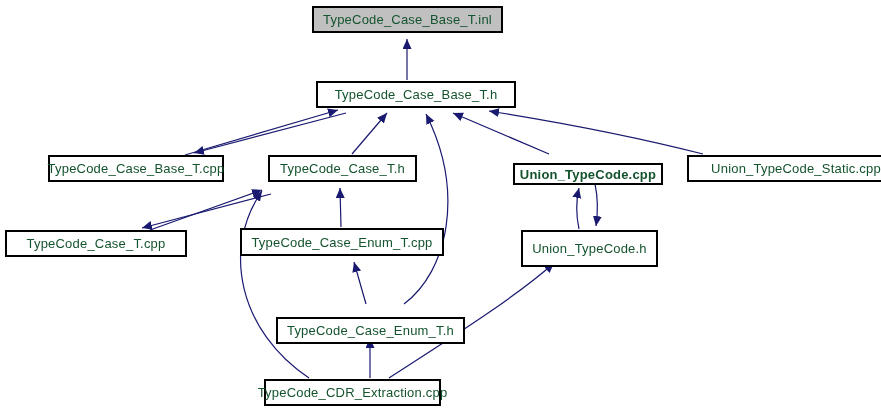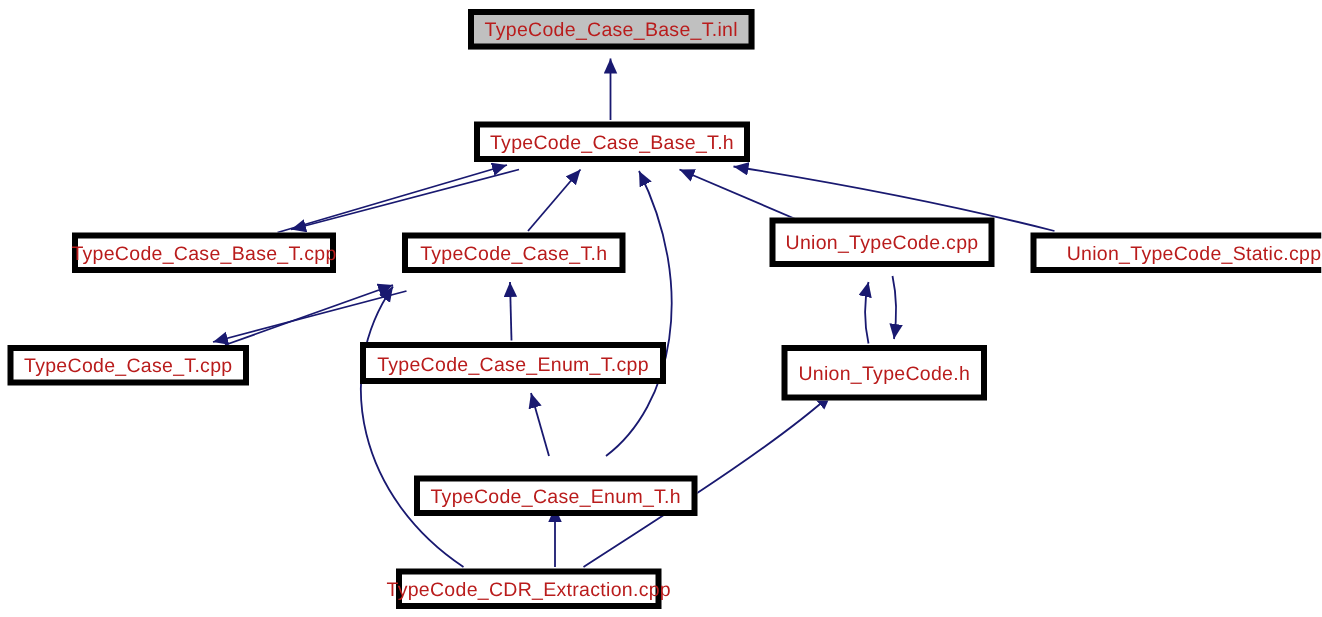--- a/index.html
+++ b/index.html
@@ -18,26 +18,26 @@
   #edge-layer {
     position: absolute;
     left: 0;
     top: 0;
     width: 881px;
     height: 411px;
   }
   .node {
     position: absolute;
     box-sizing: border-box;
-    border: 4px solid #a16207;
+    border: 2px solid #a16207;
     display: flex;
     align-items: center;
     justify-content: center;
     font-size: 13px;
-    color: #b91c1c;
+    color: #14532d;
     white-space: nowrap;
     letter-spacing: 0.2px;
     cursor: pointer;
   }
   .node.root {
     cursor: default;
   }
   .edge {
     fill: none;
     stroke-width: 1.2px;
@@ -67,24 +67,24 @@
         <path d="M703,154 C640,138 558,122 489,111" class="edge" stroke="#191970" marker-end="url(#arrowhead)"></path>
         <path d="M579,229 C576,215 576,201 579,188" class="edge" stroke="#191970" marker-end="url(#arrowhead)"></path>
         <path d="M595,184 C598,198 598,212 596,226" class="edge" stroke="#191970" marker-end="url(#arrowhead)"></path>
         <path d="M370,378 L370,338" class="edge" stroke="#191970" marker-end="url(#arrowhead)"></path>
         <path d="M309,378 C240,332 221,250 262,191" class="edge" stroke="#191970" marker-end="url(#arrowhead)"></path>
         <path d="M389,378 C443,343 515,298 554,263" class="edge" stroke="#191970" marker-end="url(#arrowhead)"></path>
       </g>
   </svg>
   <div id="node-layer">
       <div class="node root" style="left: 312px; top: 6px; width: 191px; height: 27px; background: rgb(192, 192, 192); border-color: rgb(0, 0, 0);">TypeCode_Case_Base_T.inl</div>
-      <div class="node" style="left: 316px; top: 81px; width: 184px; height: 27px; background: rgb(255, 255, 255); border-color: rgb(0, 0, 0);">TypeCode_Case_Base_T.h</div>
+      <div class="node" style="left: 316px; top: 81px; width: 200px; height: 27px; background: rgb(255, 255, 255); border-color: rgb(0, 0, 0);">TypeCode_Case_Base_T.h</div>
       <div class="node" style="left: 48px; top: 155px; width: 176px; height: 27px; background: rgb(255, 255, 255); border-color: rgb(0, 0, 0);">TypeCode_Case_Base_T.cpp</div>
       <div class="node" style="left: 268px; top: 155px; width: 149px; height: 27px; background: rgb(255, 255, 255); border-color: rgb(0, 0, 0);">TypeCode_Case_T.h</div>
-      <div class="node" style="left: 513px; top: 145px; width: 150px; height: 33px; background: rgb(255, 255, 255); border-color: rgb(0, 0, 0);">Union_TypeCode.cpp</div>
+      <div class="node" style="left: 513px; top: 163px; width: 150px; height: 22px; background: rgb(255, 255, 255); border-color: rgb(0, 0, 0); font-weight: bold;">Union_TypeCode.cpp</div>
       <div class="node" style="left: 687px; top: 155px; width: 218px; height: 27px; background: rgb(255, 255, 255); border-color: rgb(0, 0, 0);">Union_TypeCode_Static.cpp</div>
-      <div class="node" style="left: 5px; top: 230px; width: 161px; height: 27px; background: rgb(255, 255, 255); border-color: rgb(0, 0, 0);">TypeCode_Case_T.cpp</div>
+      <div class="node" style="left: 5px; top: 230px; width: 182px; height: 27px; background: rgb(255, 255, 255); border-color: rgb(0, 0, 0);">TypeCode_Case_T.cpp</div>
       <div class="node" style="left: 240px; top: 228px; width: 204px; height: 28px; background: rgb(255, 255, 255); border-color: rgb(0, 0, 0);">TypeCode_Case_Enum_T.cpp</div>
       <div class="node" style="left: 521px; top: 230px; width: 137px; height: 37px; background: rgb(255, 255, 255); border-color: rgb(0, 0, 0);">Union_TypeCode.h</div>
       <div class="node" style="left: 276px; top: 305px; width: 189px; height: 27px; background: rgb(255, 255, 255); border-color: rgb(0, 0, 0); margin-top: 12px;">TypeCode_Case_Enum_T.h</div>
       <div class="node" style="left: 264px; top: 379px; width: 177px; height: 27px; background: rgb(255, 255, 255); border-color: rgb(0, 0, 0);">TypeCode_CDR_Extraction.cpp</div>
     </div>
 </div>
 
 </body></html>

